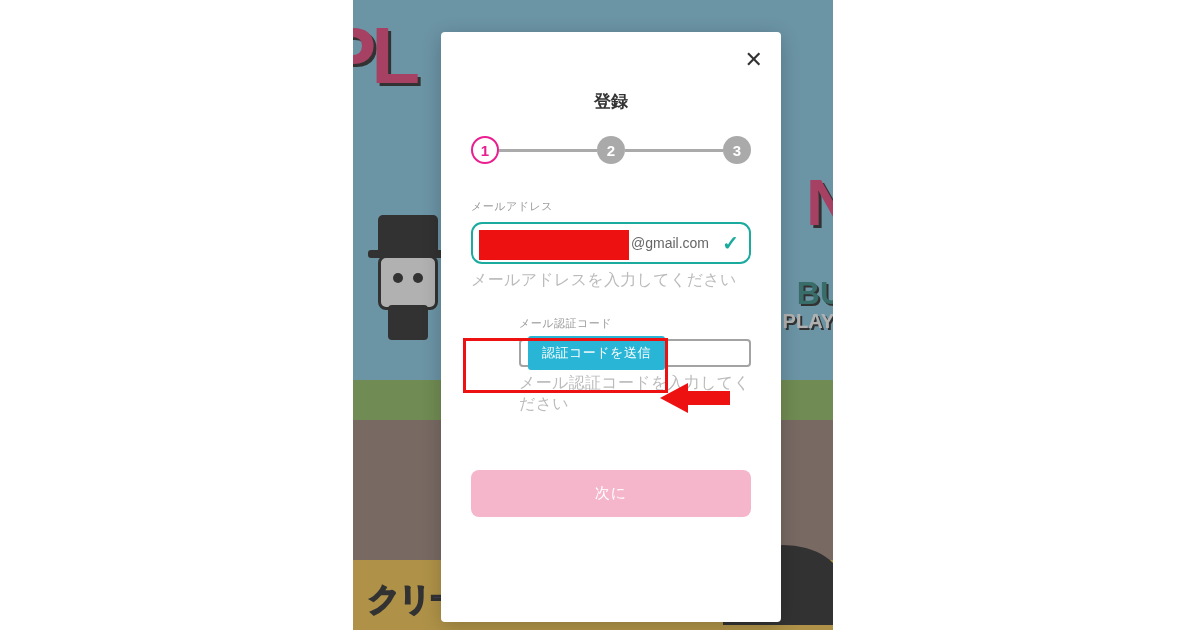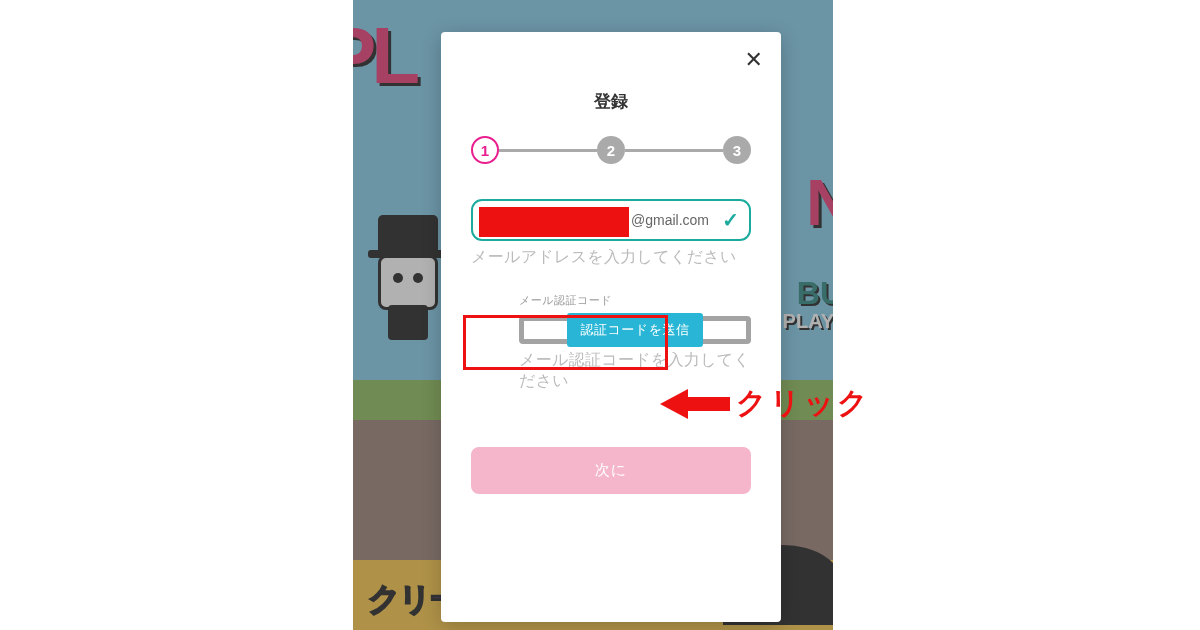--- a/index.html
+++ b/index.html
@@ -273,28 +273,27 @@
     .highlight-box {
       position: absolute;
       top: 22px;
       left: -8px;
       width: 205px;
       height: 55px;
       border: 3px solid #e11;
       pointer-events: none;
     }
     .code-input-wrapper {
-      border: 5px solid #a3a3a3;
+      border: 2px solid #a3a3a3;
       border-radius: 4px;
       padding: 7px;
       margin-bottom: 6px;
       height: 28px;
       display: flex;
       align-items: center;
-      justify-content: center;
     }
     .send-code-btn {
       background: #29b6d6;
       color: #fff;
       border: none;
       padding: 8px 14px;
       border-radius: 3px;
       font-size: 13px;
       font-weight: 500;
       cursor: pointer;
@@ -384,20 +383,21 @@
   <div class="modal-title">登録</div>
   
   <div class="stepper">
     <div class="step-circle active">1</div>
     <div class="step-line"></div>
     <div class="step-circle inactive">2</div>
     <div class="step-line"></div>
     <div class="step-circle inactive">3</div>
   </div>
   
+  <div class="field-label">メールアドレス</div>
   <div class="input-wrapper">
     <div class="redacted"></div>
     <span class="email-visible">@gmail.com</span>
     <span class="check-icon">✓</span>
   </div>
   <div class="helper-text">メールアドレスを入力してください</div>
   
   <div class="code-section">
     <div class="field-label">メール認証コード</div>
     <div class="code-input-wrapper">
@@ -406,14 +406,13 @@
     <div class="helper-text">メール認証コードを入力してください</div>
     <div class="highlight-box"></div>
   </div>
   
   <button class="next-btn">次に</button>
 </div>
 
 <div class="annotation">
   <div class="arrow"></div>
   <div class="arrow-line"></div>
-  <span class="click-text">クリック</span>
 </div>
 
 </body></html>

